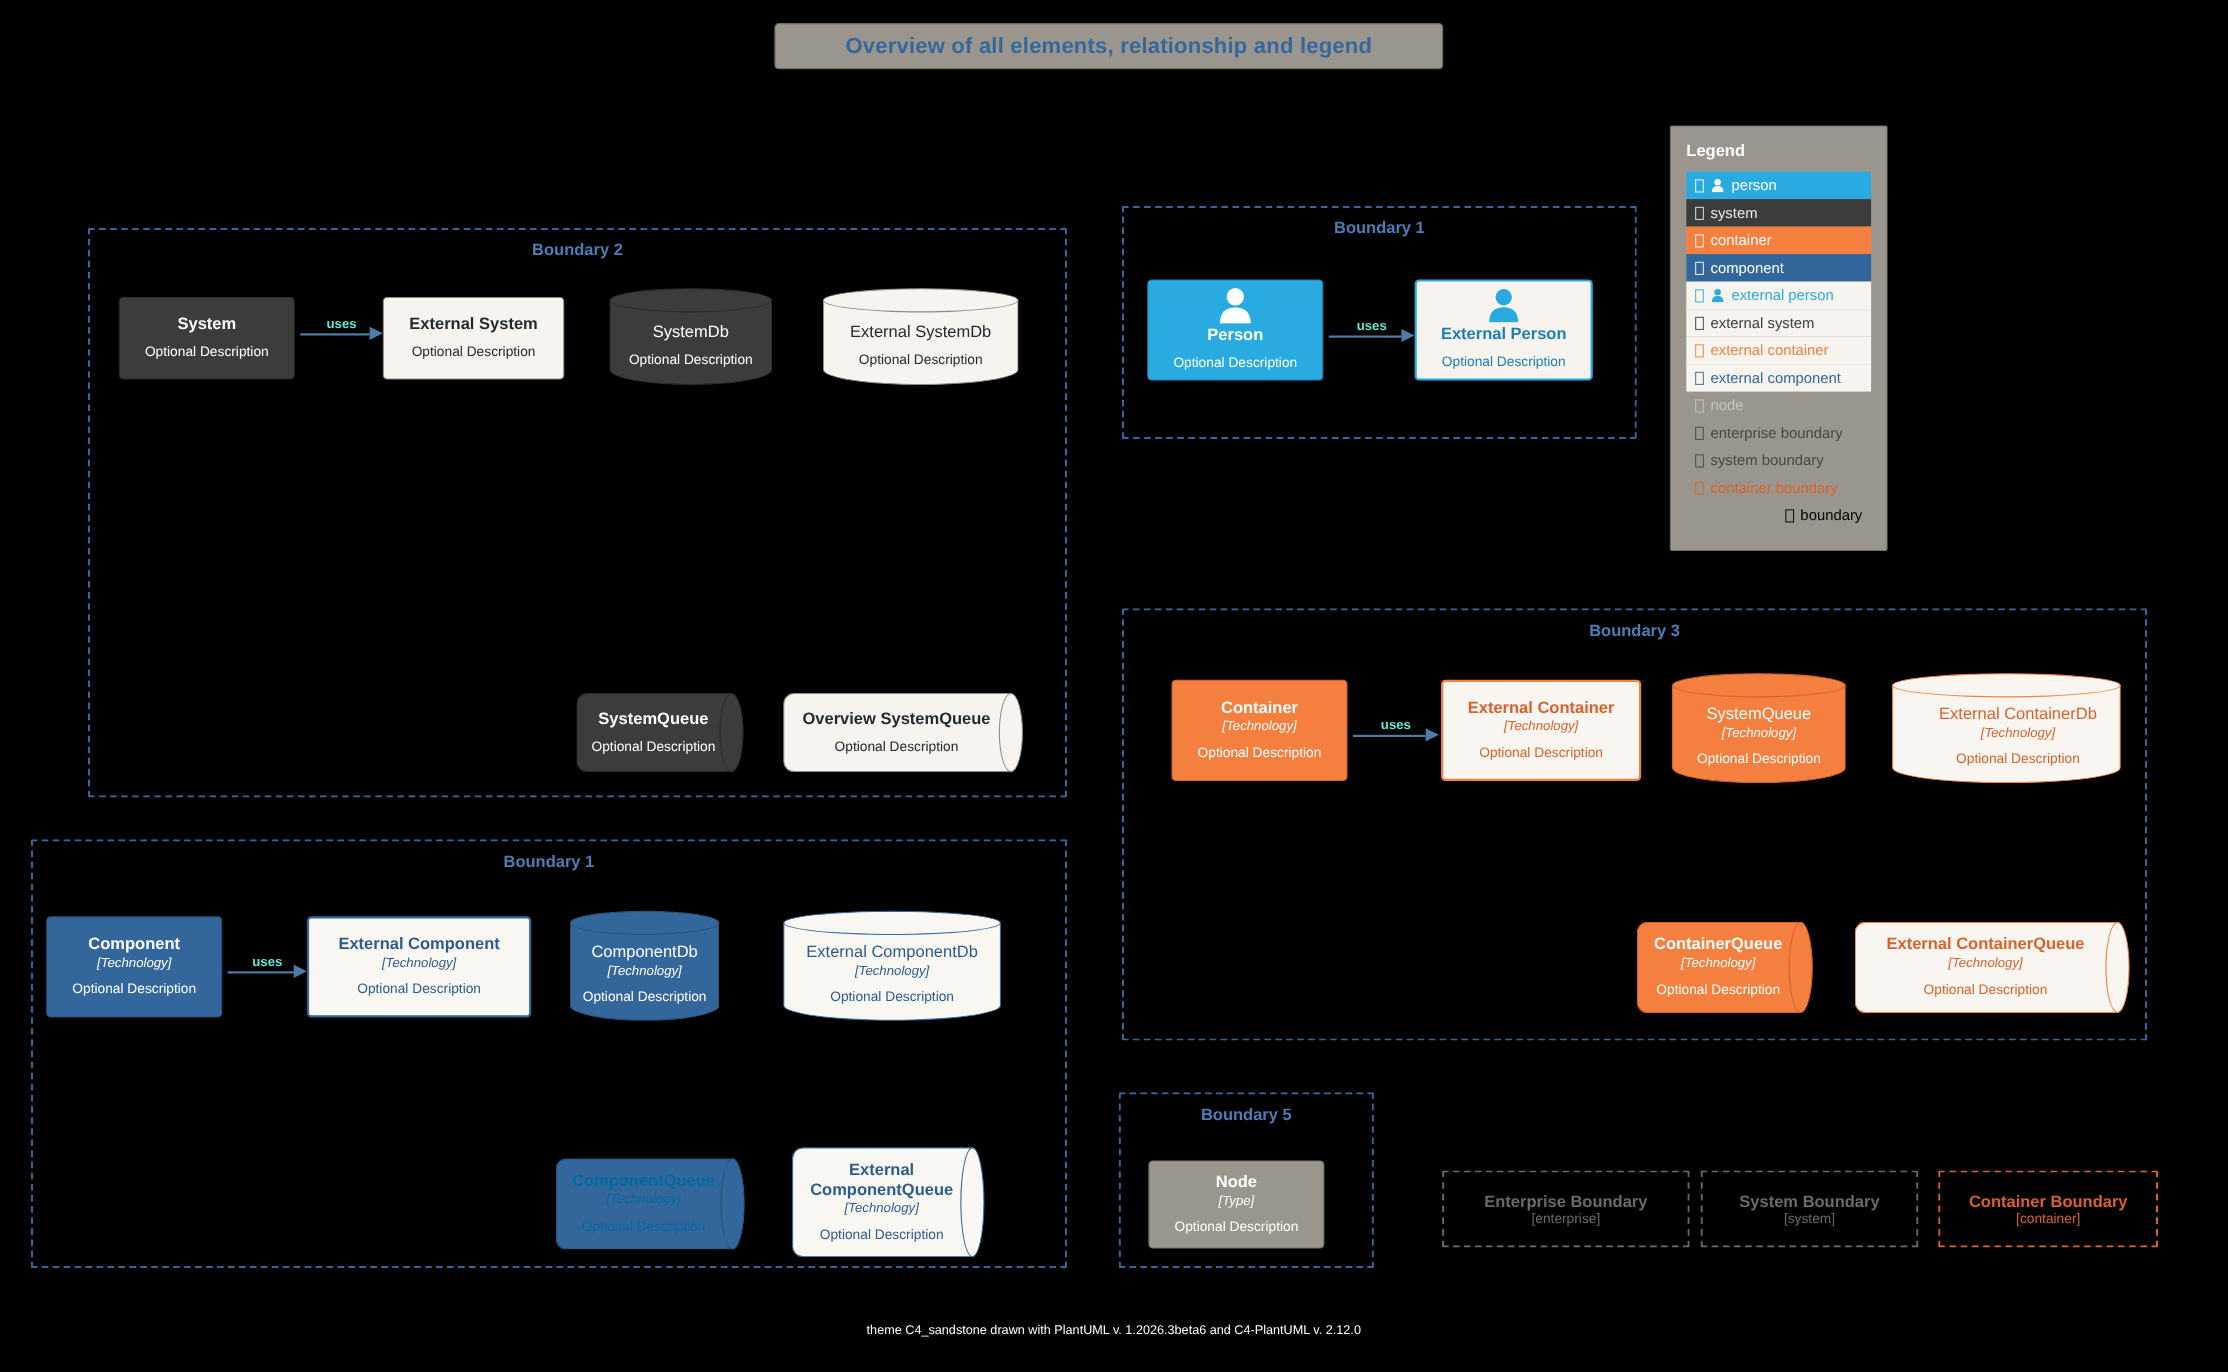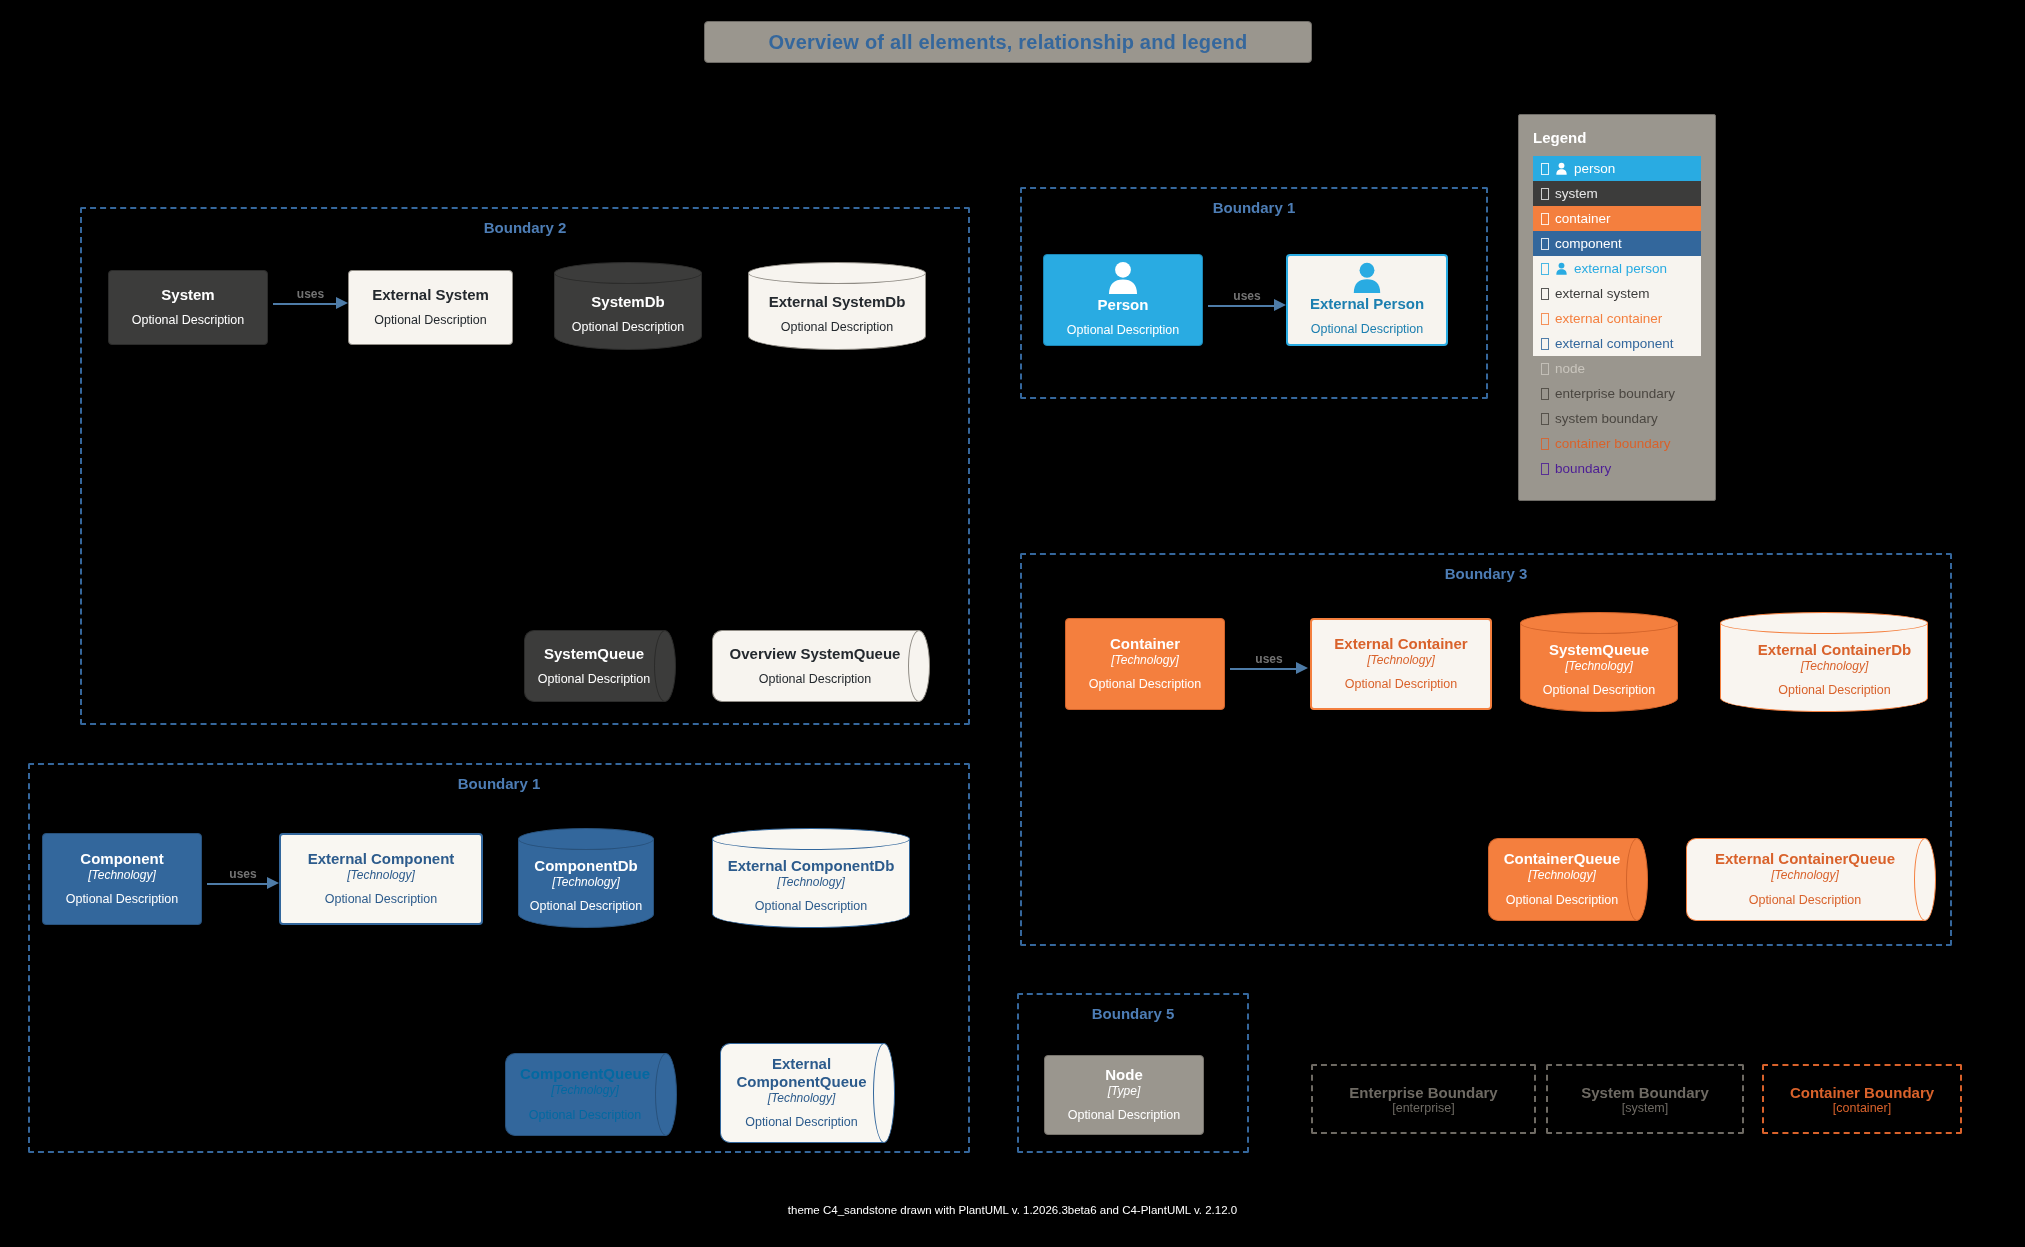--- a/index.html
+++ b/index.html
@@ -73,21 +73,21 @@
   .cyl .cap {
     position: absolute; left: 0; right: 0; top: 0; height: 22px;
     border: 1px solid; border-radius: 50%;
   }
   .cyl .txt {
     position: absolute; left: 0; right: 0; top: 20px; bottom: 4px;
     display: flex; flex-direction: column;
     align-items: center; justify-content: center; text-align: center;
     padding: 0 8px;
   }
-  .cyl .nm { font-size: 15px; font-weight: bold; line-height: 1.2; }
+  .cyl .nm { font-size: 15px; font-weight: normal; line-height: 1.2; }
   .cyl .tech { font-size: 12px; font-style: italic; line-height: 1.3; }
   .cyl .desc { font-size: 12.5px; margin-top: 9px; line-height: 1.25; }
 
   .c-dark .body, .c-dark .cap { background: #3C3C3B; border-color: #2b2b2a; }
   .c-dark .txt { color: #FFFFFF; }
   .c-light .body, .c-light .cap { background: #F7F4EF; border-color: #8f8b84; }
   .c-light .txt { color: #24292e; }
   .c-orange .body, .c-orange .cap { background: #F47F3E; border-color: #d2632a; }
   .c-orange .txt { color: #FFFFFF; }
   .c-orange-ext .body, .c-orange-ext .cap { background: #F9F5F0; border-color: #F47F3E; }
@@ -139,21 +139,21 @@
   .rel .line { position: absolute; left: 0; top: 50%; height: 2px; background: #4E7CA8; }
   .rel .head {
     position: absolute; right: 0; top: 50%; transform: translateY(-50%);
     width: 0; height: 0;
     border-top: 6px solid transparent; border-bottom: 6px solid transparent;
     border-left: 12px solid #4E7CA8;
   }
   .rel .lbl {
     position: absolute; left: 50%; transform: translateX(-50%);
     bottom: 55%;
-    color: #737373; font-size: 12px; font-weight: bold; white-space: nowrap;
+    color: #5eead4; font-size: 12px; font-weight: bold; white-space: nowrap;
   }
 
   
   .legend {
     position: absolute; left: 1518px; top: 114px; width: 198px; height: 387px;
     background: #9A968E; border: 1px solid #6e6b66; border-radius: 2px;
     box-shadow: 2px 2px 3px rgba(0,0,0,.5);
     padding: 14px 14px 10px 14px;
   }
   .legend h4 { color: #FFFFFF; font-size: 15px; font-weight: bold; margin-bottom: 10px; }
@@ -330,21 +330,21 @@
           <span>enterprise boundary</span>
         </div>
         <div class="lg-row" style="background: transparent; color: rgb(74, 70, 64);">
           <span class="glyph"></span>
           <span>system boundary</span>
         </div>
         <div class="lg-row" style="background: transparent; color: rgb(217, 98, 43);">
           <span class="glyph"></span>
           <span>container boundary</span>
         </div>
-        <div class="lg-row" style="background: transparent; color: #4c1d95;">
+        <div class="lg-row" style="background: transparent; color: #000000; justify-content: flex-end;">
           <span class="glyph"></span>
           <span>boundary</span>
         </div>
       </div>
   </div>
 
   <div class="boundary" style="left:1020px; top:553px; width:932px; height:393px;">
     <div class="b-label">Boundary 3</div>
   </div>
 

